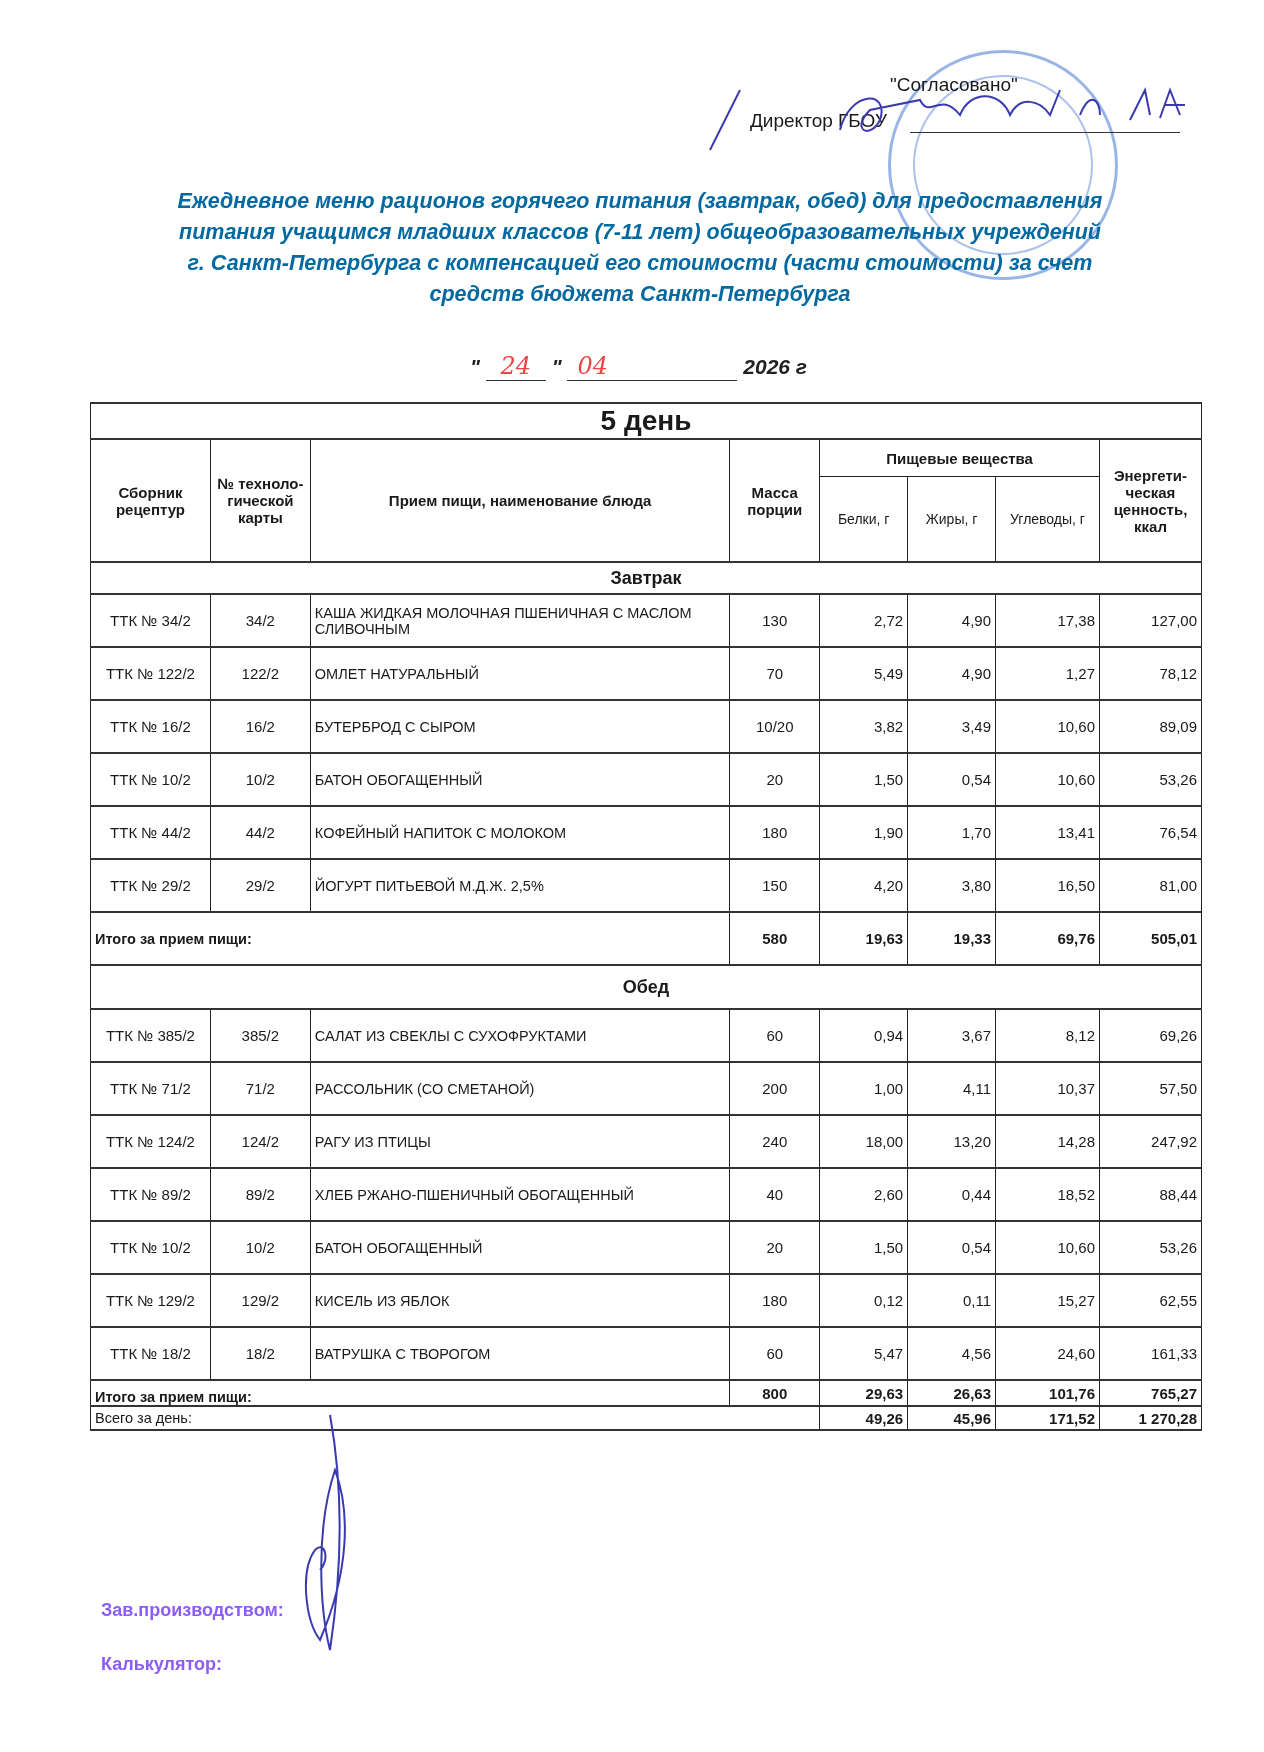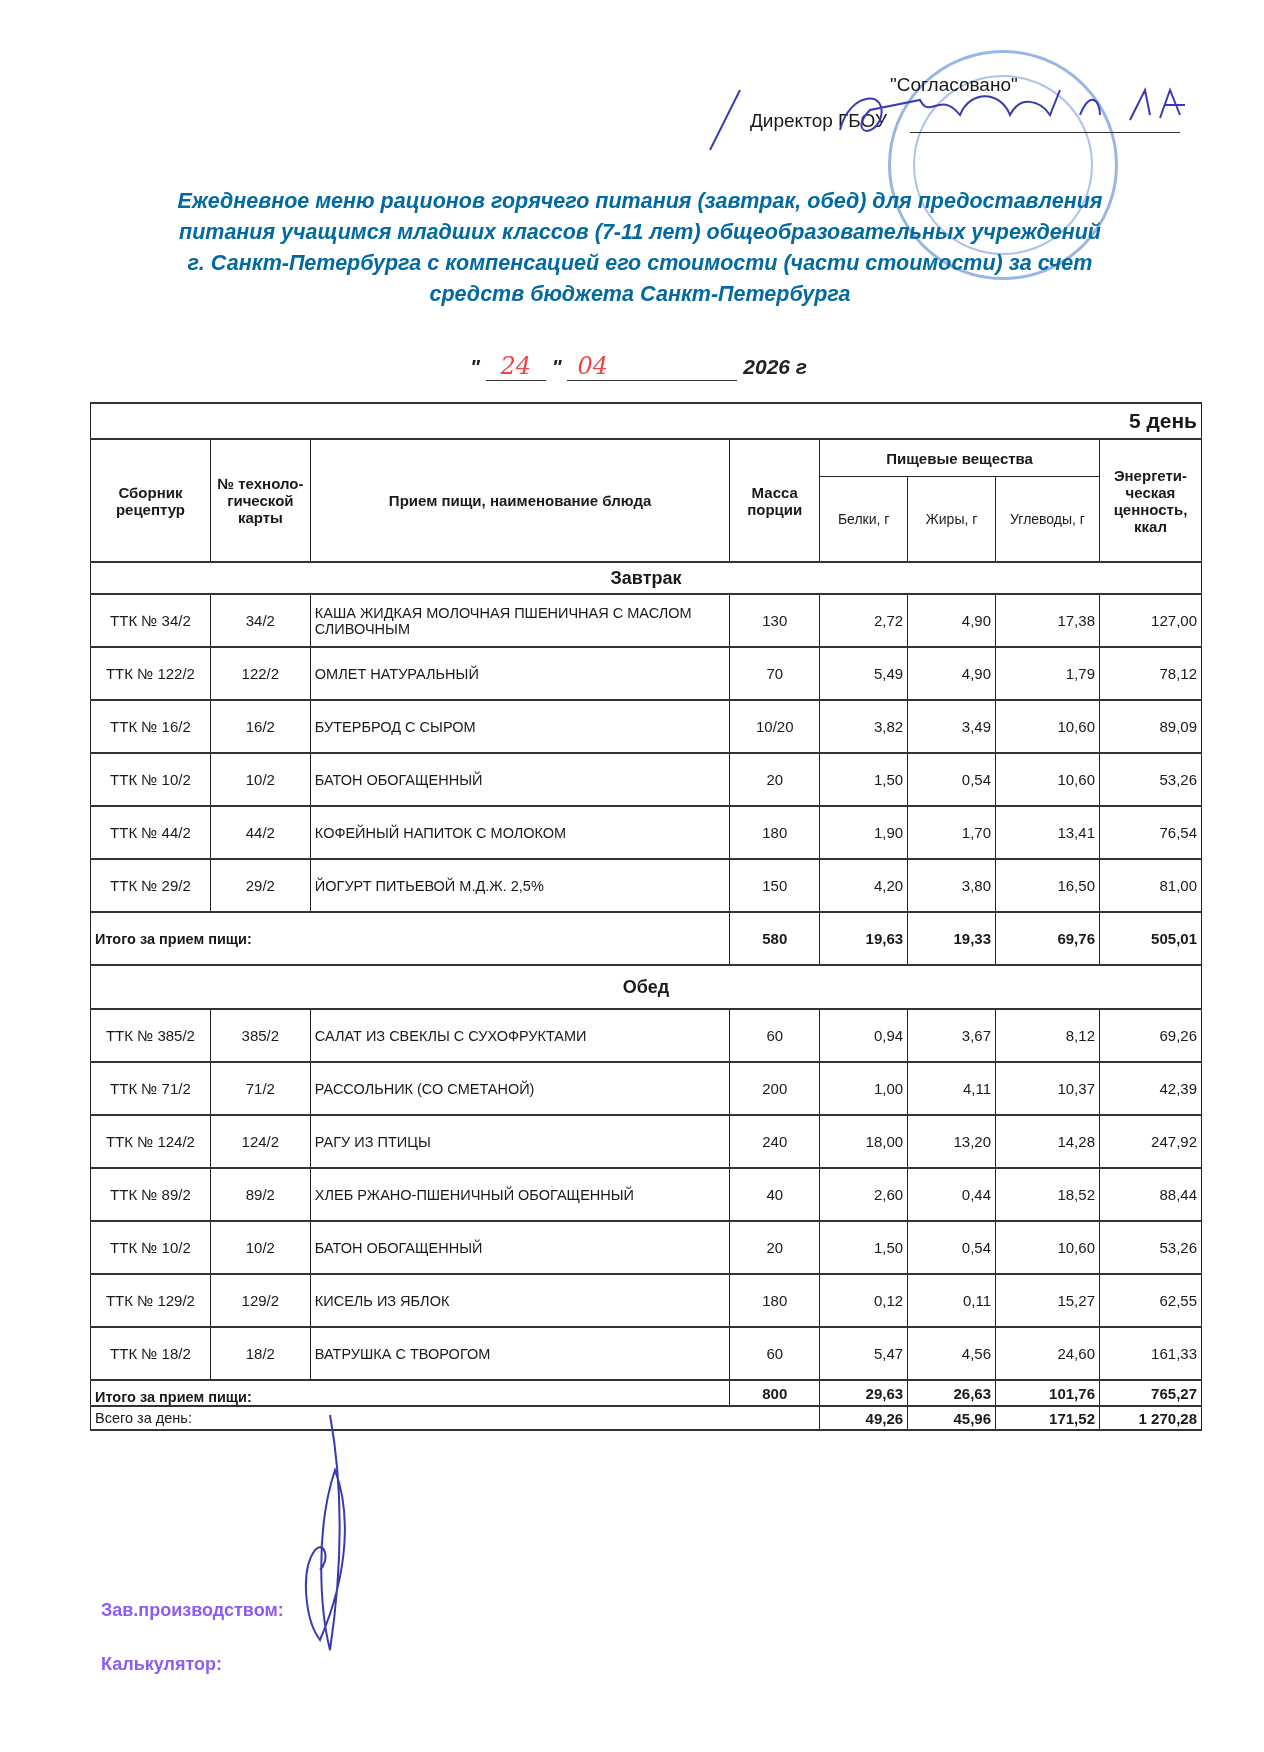--- a/index.html
+++ b/index.html
@@ -12,21 +12,21 @@
   .stamp::after { content: ""; position: absolute; left: 22px; top: 22px; right: 22px; bottom: 22px; border-radius: 50%; border: 2px solid rgba(70,120,210,0.45); }
   .signature-svg { position: absolute; pointer-events: none; }
   .title { position: absolute; left: 90px; top: 186px; width: 1100px; text-align: center; font-style: italic; font-weight: bold; font-size: 21.5px; line-height: 31px; color: #0369a1; }
   .date-line { position: absolute; left: 470px; top: 352px; font-style: italic; font-weight: bold; font-size: 21px; color: #222; }
   .date-line .hand { font-family: "DejaVu Serif", serif; color: #ef4444; font-style: italic; font-weight: normal; font-size: 24px; display: inline-block; border-bottom: 1.5px solid #333; }
   .date-line .day { width: 60px; text-align: center; }
   .date-line .month { width: 160px; text-align: left; padding-left: 10px; }
   table.menu { position: absolute; left: 90px; top: 402px; width: 1112px; border-collapse: collapse; font-size: 15px; }
   table.menu td, table.menu th { border: 1px solid #222; padding: 0 4px; }
   table.menu tr.thick td, table.menu tr.thick th { border-top: 2.5px solid #333; }
-  .day-title { text-align: right; font-weight: bold; font-size: 21px; height: 34px; }
+  .day-title { text-align: center; font-weight: bold; font-size: 28px; height: 34px; }
   th { font-weight: bold; font-size: 15px; text-align: center; }
   .section { text-align: center; font-weight: bold; font-size: 18px; height: 30px; }
   .c { text-align: center; }
   .r { text-align: right; }
   .name { text-align: left; font-size: 14.5px; }
   .bold { font-weight: bold; }
   tr.row td { height: 51px; }
   .footer { position: absolute; left: 101px; font-weight: bold; font-size: 18px; color: #8b5cf6; }
 </style>
 </head>
@@ -104,21 +104,21 @@
         <td class="r">17,38</td>
         <td class="r">127,00</td>
       </tr>
       <tr class="thick row">
         <td class="c">ТТК № 122/2</td>
         <td class="c">122/2</td>
         <td class="name">ОМЛЕТ НАТУРАЛЬНЫЙ</td>
         <td class="c">70</td>
         <td class="r">5,49</td>
         <td class="r">4,90</td>
-        <td class="r">1,79</td>
+        <td class="r">1,27</td>
         <td class="r">78,12</td>
       </tr>
       <tr class="thick row">
         <td class="c">ТТК № 16/2</td>
         <td class="c">16/2</td>
         <td class="name">БУТЕРБРОД С СЫРОМ</td>
         <td class="c">10/20</td>
         <td class="r">3,82</td>
         <td class="r">3,49</td>
         <td class="r">10,60</td>
@@ -181,21 +181,21 @@
         <td class="r">69,26</td>
       </tr>
       <tr class="thick row">
         <td class="c">ТТК № 71/2</td>
         <td class="c">71/2</td>
         <td class="name">РАССОЛЬНИК (СО СМЕТАНОЙ)</td>
         <td class="c">200</td>
         <td class="r">1,00</td>
         <td class="r">4,11</td>
         <td class="r">10,37</td>
-        <td class="r">42,39</td>
+        <td class="r">57,50</td>
       </tr>
       <tr class="thick row">
         <td class="c">ТТК № 124/2</td>
         <td class="c">124/2</td>
         <td class="name">РАГУ ИЗ ПТИЦЫ</td>
         <td class="c">240</td>
         <td class="r">18,00</td>
         <td class="r">13,20</td>
         <td class="r">14,28</td>
         <td class="r">247,92</td>

